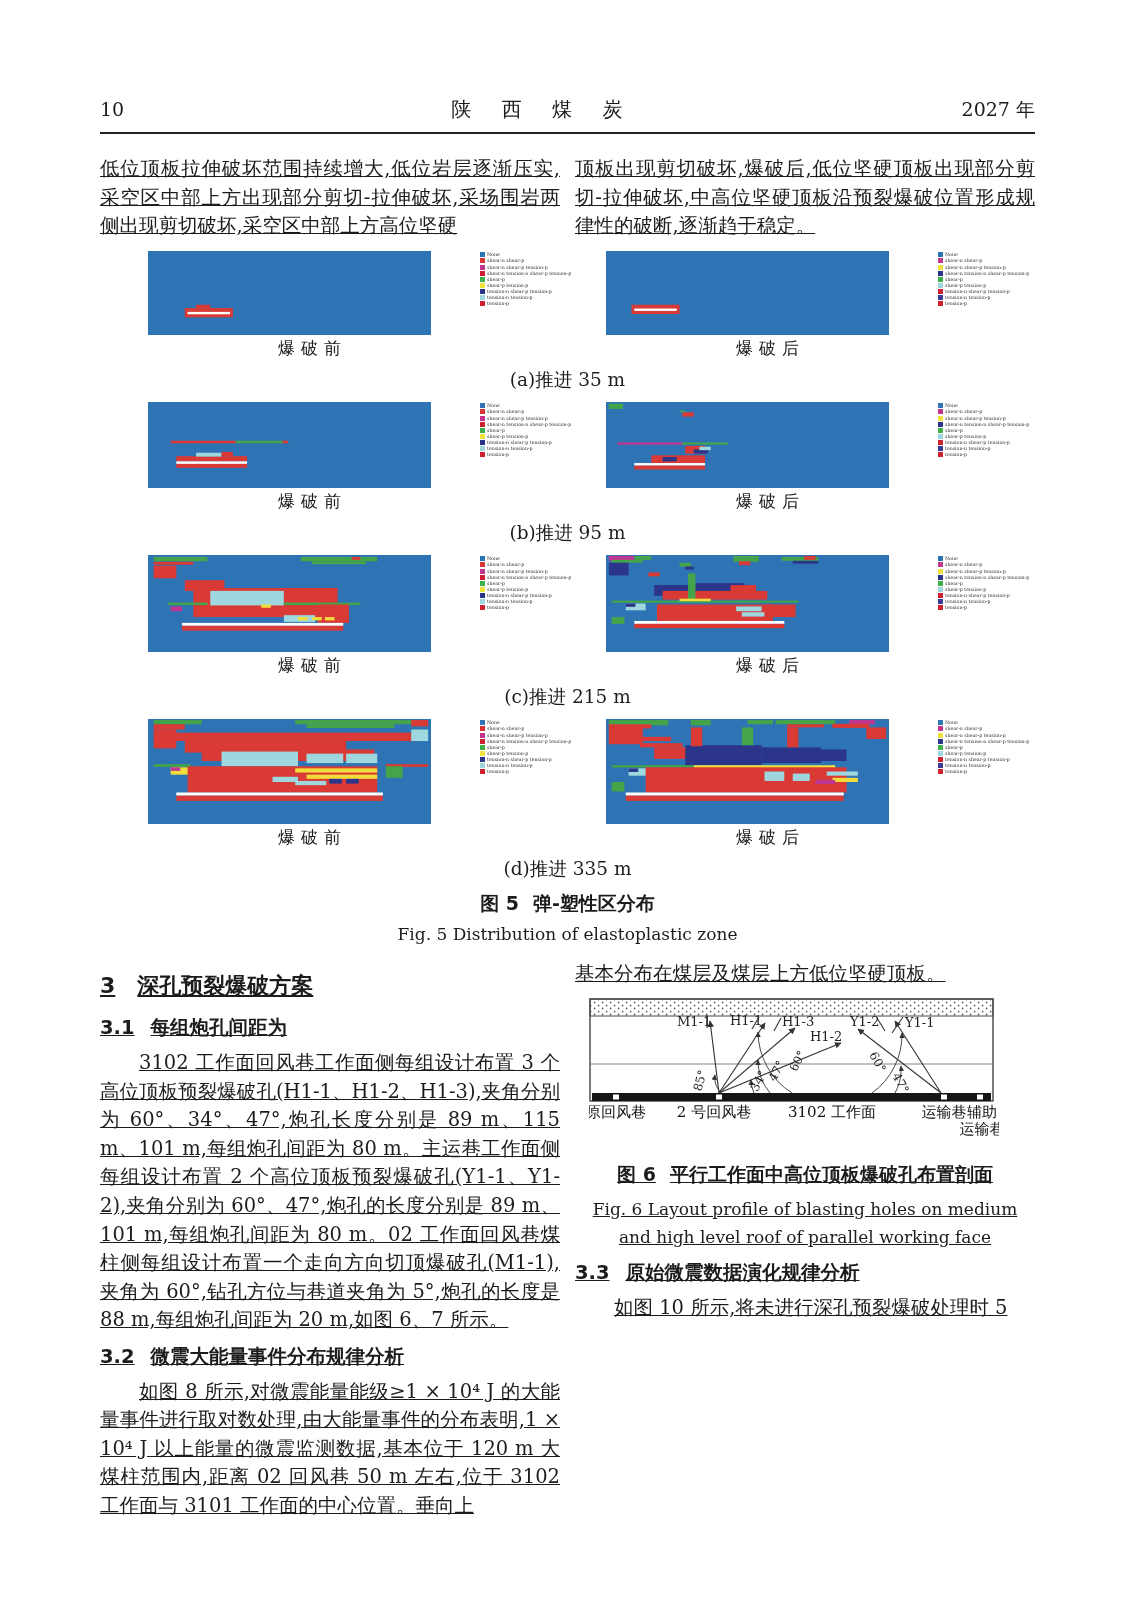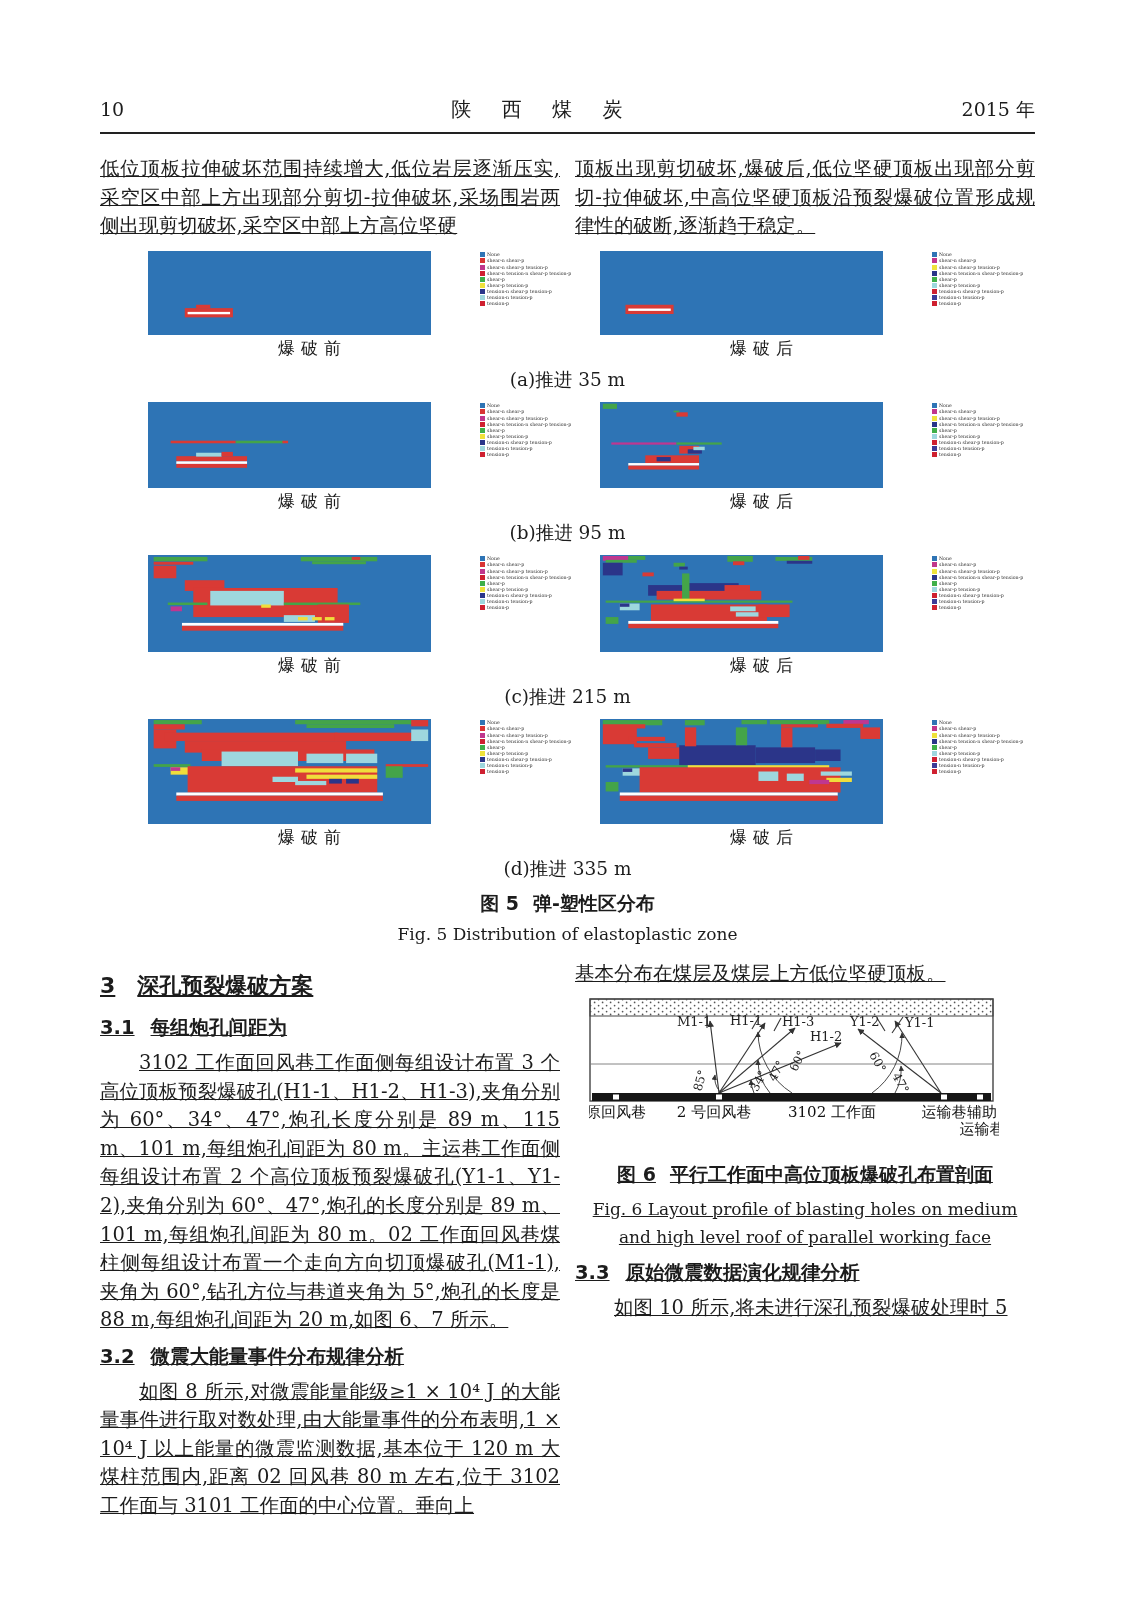--- a/index.html
+++ b/index.html
@@ -13,21 +13,21 @@
   .hdr .jt{letter-spacing:12px;font-size:20px;}
   
   .cols{display:flex;gap:15px;}
   .col{width:460px;font-size:19.5px;line-height:28.6px;text-align:justify;text-decoration:underline;}
   .intro{margin-top:21px;}
   .ind{text-indent:2em;}
   p{margin:0;}
   
   .fig5{margin:10px 0 0 0;}
   .f5pair{display:flex;}
-  .pgroup{display:flex;}
+  .pgroup{display:flex;margin-left:6px;}
   .pgroup.first{margin-left:48px;}
   .pimg{width:329px;font-family:Liberation Mono, monospace;}
   .pimg svg{display:block;}
   .plabel{text-align:center;font-size:17px;letter-spacing:0.35em;margin-top:2px;}
   .plegend{width:120px;margin-left:3px;padding-top:1px;}
   .litem{display:flex;align-items:center;height:6.1px;}
   .sw{display:inline-block;width:5px;height:5px;margin-right:2px;flex:none;}
   .ltxt{font-size:4.7px;line-height:5px;color:#333;white-space:nowrap;}
   .rowcap{text-align:center;font-size:18.5px;margin:7px 0 10px 0;}
   .capzh{text-align:center;font-family:"DejaVu Sans","Liberation Sans",sans-serif;
@@ -55,21 +55,21 @@
 </style>
 </head>
 <body>
 
 <div class="sheet">
 <div class="page">
 
   <header class="hdr">
     <span>10</span>
     <span class="jt">陕 西 煤 炭</span>
-    <span>2015 年</span>
+    <span>2027 年</span>
   </header>
 
   <div class="cols intro">
     <p class="col">低位顶板拉伸破坏范围持续增大,低位岩层逐渐压实,采空区中部上方出现部分剪切-拉伸破坏,采场围岩两侧出现剪切破坏,采空区中部上方高位坚硬</p>
     <p class="col">顶板出现剪切破坏,爆破后,低位坚硬顶板出现部分剪切-拉伸破坏,中高位坚硬顶板沿预裂爆破位置形成规律性的破断,逐渐趋于稳定。</p>
   </div>
 
   <figure class="fig5" style="margin:10px 0 0 0;">
     <div id="f5rows">
           <div class="f5row">
@@ -609,21 +609,21 @@
       <h2>
         <span class="hnum">3</span><span>深孔预裂爆破方案</span>
       </h2>
       <h3>
         <span class="hnum">3.1</span><span>每组炮孔间距为</span>
       </h3>
       <p class="ind">3102 工作面回风巷工作面侧每组设计布置 3 个高位顶板预裂爆破孔(H1-1、H1-2、H1-3),夹角分别为 60°、34°、47°,炮孔长度分别是 89 m、115 m、101 m,每组炮孔间距为 80 m。主运巷工作面侧每组设计布置 2 个高位顶板预裂爆破孔(Y1-1、Y1-2),夹角分别为 60°、47°,炮孔的长度分别是 89 m、101 m,每组炮孔间距为 80 m。02 工作面回风巷煤柱侧每组设计布置一个走向方向切顶爆破孔(M1-1),夹角为 60°,钻孔方位与巷道夹角为 5°,炮孔的长度是 88 m,每组炮孔间距为 20 m,如图 6、7 所示。</p>
       <h3>
         <span class="hnum">3.2</span><span>微震大能量事件分布规律分析</span>
       </h3>
-      <p class="ind">如图 8 所示,对微震能量能级≥1 × 10⁴ J 的大能量事件进行取对数处理,由大能量事件的分布表明,1 × 10⁴ J 以上能量的微震监测数据,基本位于 120 m 大煤柱范围内,距离 02 回风巷 80 m 左右,位于 3102 工作面与 3101 工作面的中心位置。垂向上</p>
+      <p class="ind">如图 8 所示,对微震能量能级≥1 × 10⁴ J 的大能量事件进行取对数处理,由大能量事件的分布表明,1 × 10⁴ J 以上能量的微震监测数据,基本位于 120 m 大煤柱范围内,距离 02 回风巷 50 m 左右,位于 3102 工作面与 3101 工作面的中心位置。垂向上</p>
     </div>
 
     <div class="col">
       <p>基本分布在煤层及煤层上方低位坚硬顶板。</p>
 
       <figure class="fig6">
         <svg viewBox="0 0 410 152" width="410" height="152">
           <defs>
             <pattern id="stip" width="8" height="6" patternUnits="userSpaceOnUse">
               <circle cx="1.6" cy="1.6" r="0.85" fill="#555"></circle>

